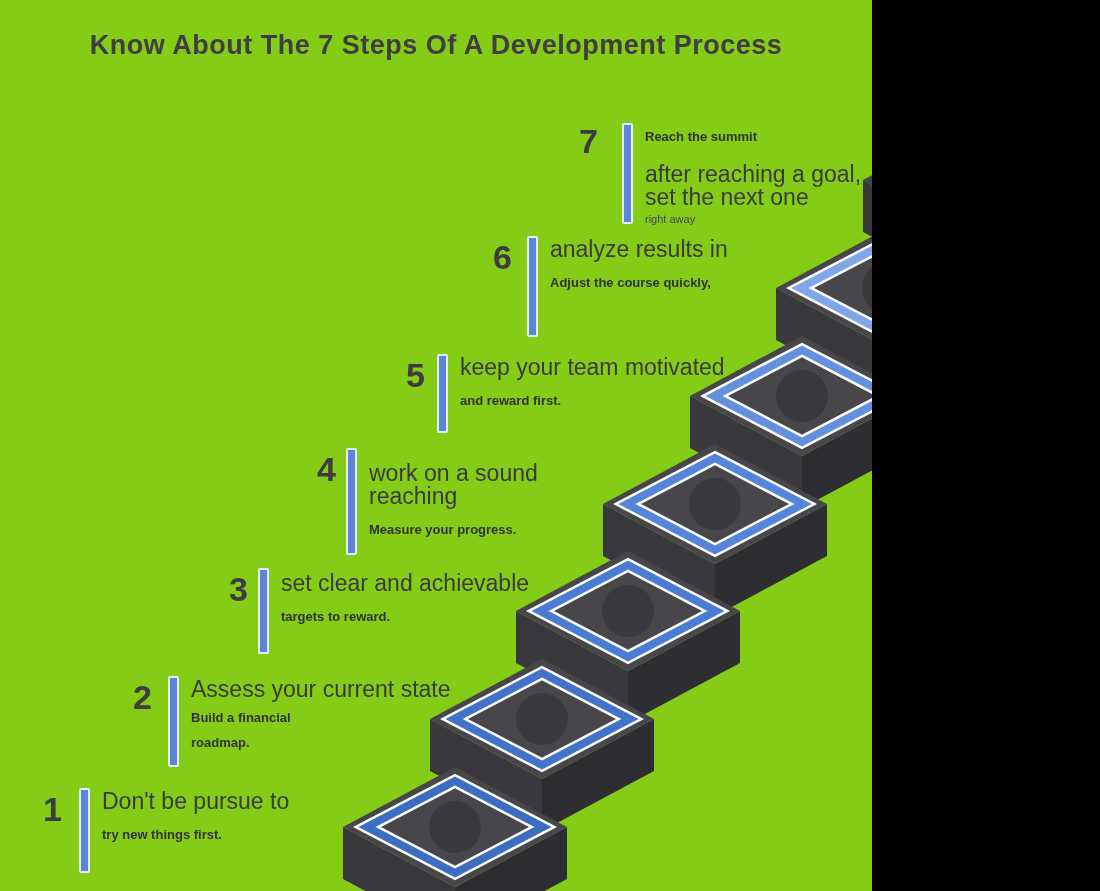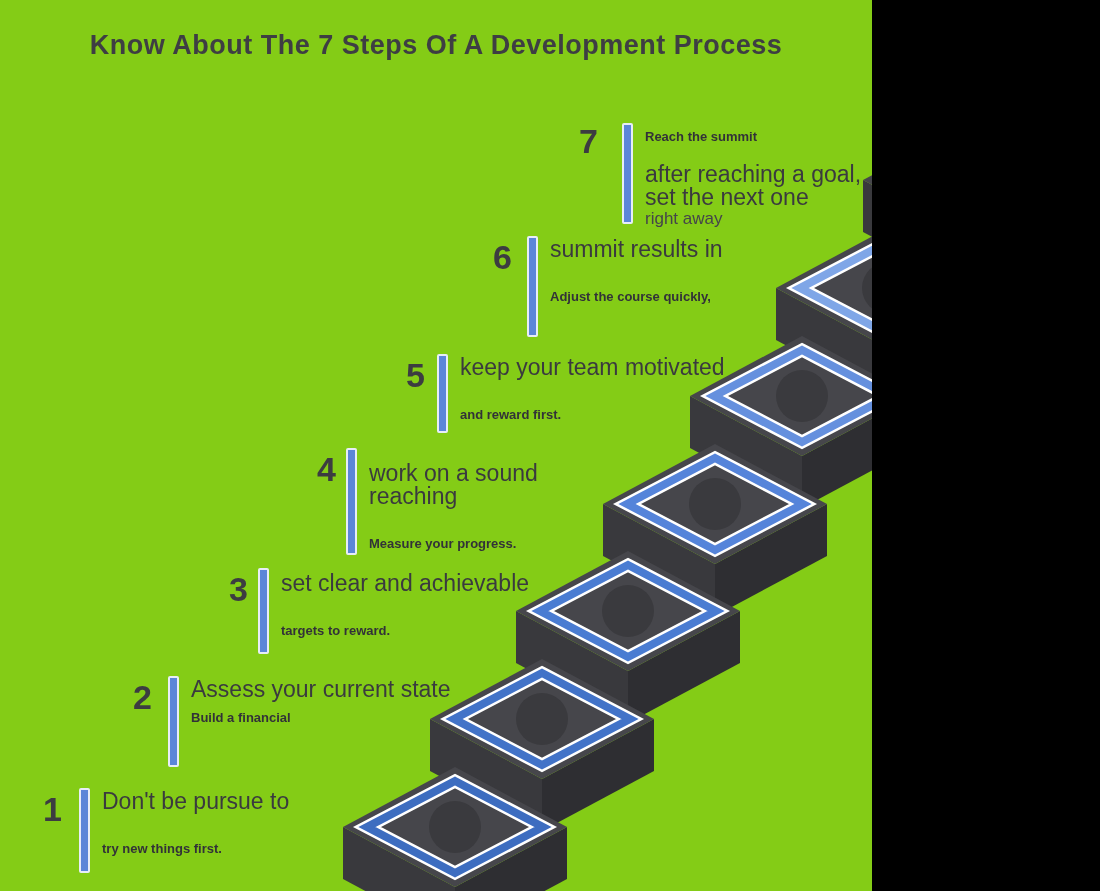--- a/index.html
+++ b/index.html
@@ -16,22 +16,22 @@
     position:absolute;font-size:34px;font-weight:bold;color:#3c3c41;
     width:42px;text-align:right;line-height:1;
   }
   .bar{
     position:absolute;width:7px;background:#5b86d8;border:2px solid #e7edf7;
     border-radius:2px;
   }
   .txt{position:absolute;width:270px;}
   .desc-line{font-size:23px;line-height:23px;color:#3a3a3f;}
   .title-line{font-size:13px;line-height:25px;font-weight:bold;color:#323238;}
-  .title-block{margin-top:23px;}
-  .small-line{font-size:17px;line-height:14px;color:#45454a;margin-top:3px;}
+  .title-block{margin-top:9px;}
+  .small-line{font-size:11px;line-height:14px;color:#45454a;margin-top:3px;}
   svg{position:absolute;left:0;top:0;}
 </style>
 </head>
 <body>
 
 <div id="canvas">
 
   <div class="page-title">Know About The 7 Steps Of A Development Process</div>
 
   <svg width="1100" height="891" viewBox="0 0 1100 891">
@@ -110,21 +110,21 @@
         <div class="desc-line">set the next one</div>
         <div class="small-line">right away</div>
       </div>
     </div>
   </div>
 
   <div class="ann">
     <div class="num" style="left:470px;top:240px;">6</div>
     <div class="bar" style="left:527px;top:236px;height:97px;"></div>
     <div class="txt" style="left:550px;top:238px;">
-      <div class="desc-line">summit results in</div>
+      <div class="desc-line">analyze results in</div>
       <div class="title-block">
         <div class="title-line">Adjust the course quickly,</div>
       </div>
     </div>
   </div>
 
   <div class="ann">
     <div class="num" style="left:383px;top:358px;">5</div>
     <div class="bar" style="left:437px;top:354px;height:75px;"></div>
     <div class="txt" style="left:460px;top:356px;">
@@ -158,20 +158,21 @@
     </div>
   </div>
 
   <div class="ann">
     <div class="num" style="left:110px;top:680px;">2</div>
     <div class="bar" style="left:168px;top:676px;height:87px;"></div>
     <div class="txt" style="left:191px;top:678px;">
       <div class="desc-line">Assess your current state</div>
       <div class="title-block" style="margin-top:4px;">
         <div class="title-line">Build a financial</div>
+        <div class="title-line">roadmap.</div>
       </div>
     </div>
   </div>
 
   <div class="ann">
     <div class="num" style="left:20px;top:792px;">1</div>
     <div class="bar" style="left:79px;top:788px;height:81px;"></div>
     <div class="txt" style="left:102px;top:790px;">
       <div class="desc-line">Don't be pursue to</div>
       <div class="title-block">

